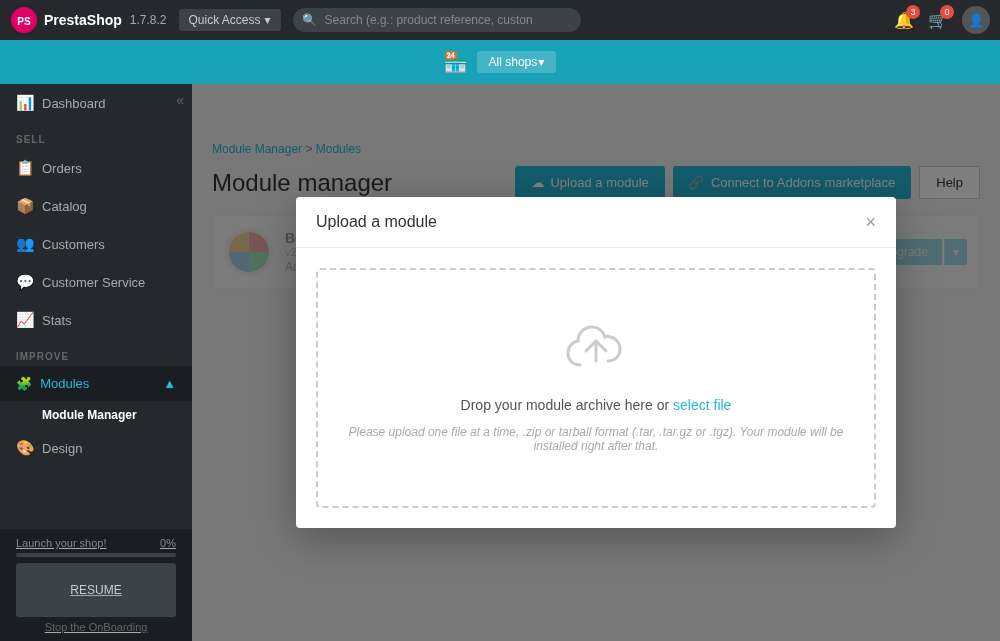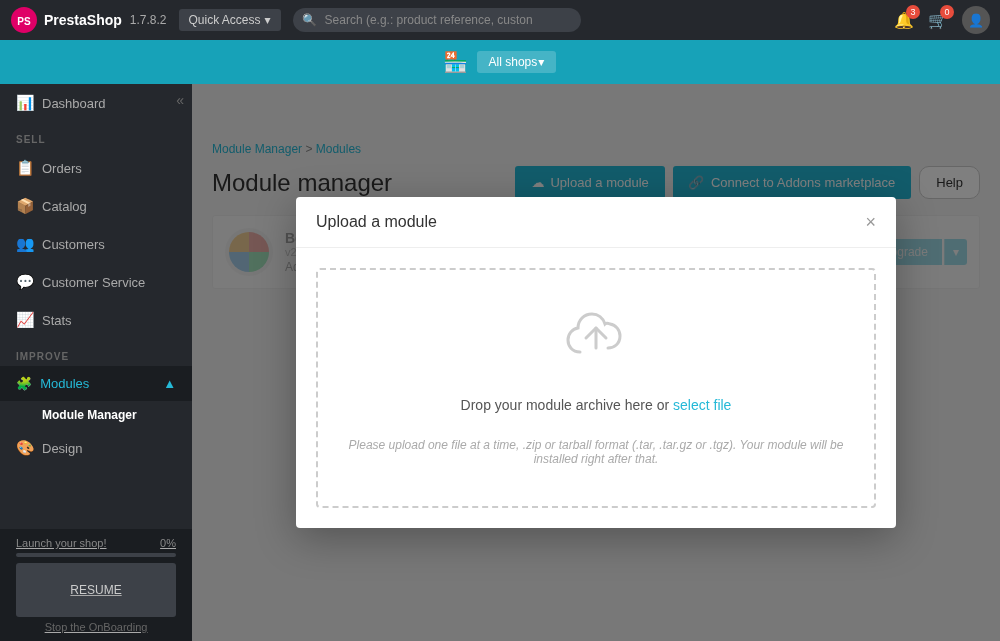--- a/index.html
+++ b/index.html
@@ -271,21 +271,21 @@
       font-size: 13px;
       display: flex;
       align-items: center;
       gap: 6px;
     }
     .btn-help {
       background: white;
       color: #333;
       border: 1px solid #ccc;
       padding: 8px 16px;
-      border-radius: 10px;
+      border-radius: 1px;
       cursor: pointer;
       font-size: 13px;
     }
 
     
     .module-list {
       margin-top: 8px;
       opacity: 0.4;
     }
     .module-item {
@@ -377,21 +377,21 @@
     .drop-zone {
       border: 2px dashed #ccc;
       border-radius: 4px;
       padding: 40px 20px;
       text-align: center;
       cursor: pointer;
       min-height: 240px;
       display: flex;
       flex-direction: column;
       align-items: center;
-      justify-content: space-between;
+      justify-content: center;
       gap: 12px;
     }
     .upload-cloud-icon {
       color: #ccc;
       font-size: 48px;
       line-height: 1;
     }
     .drop-text {
       font-size: 14px;
       color: #555;

